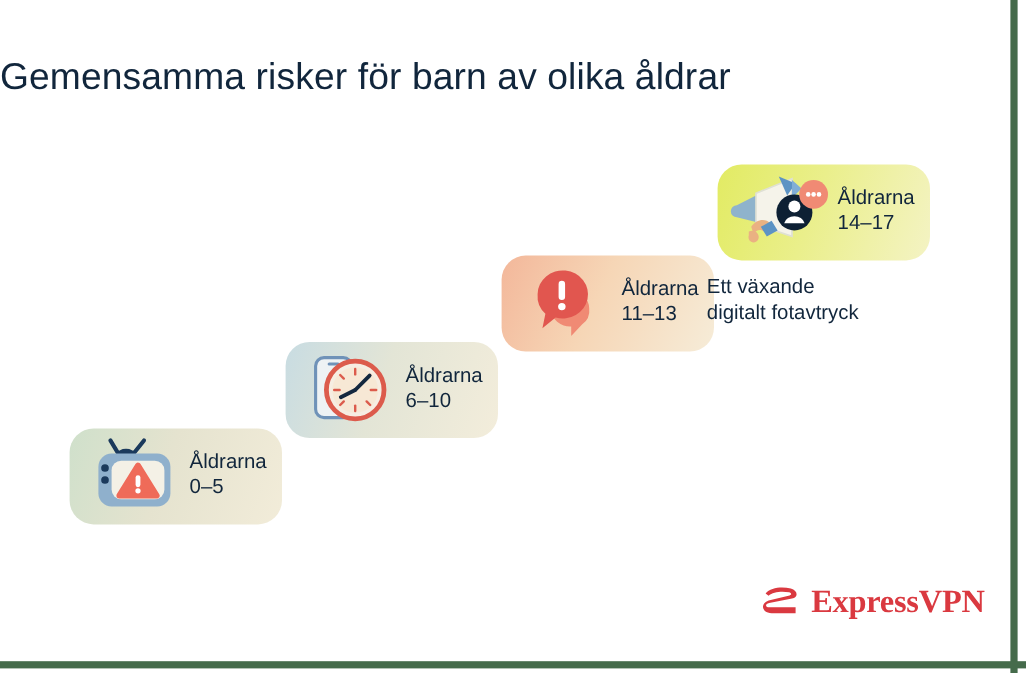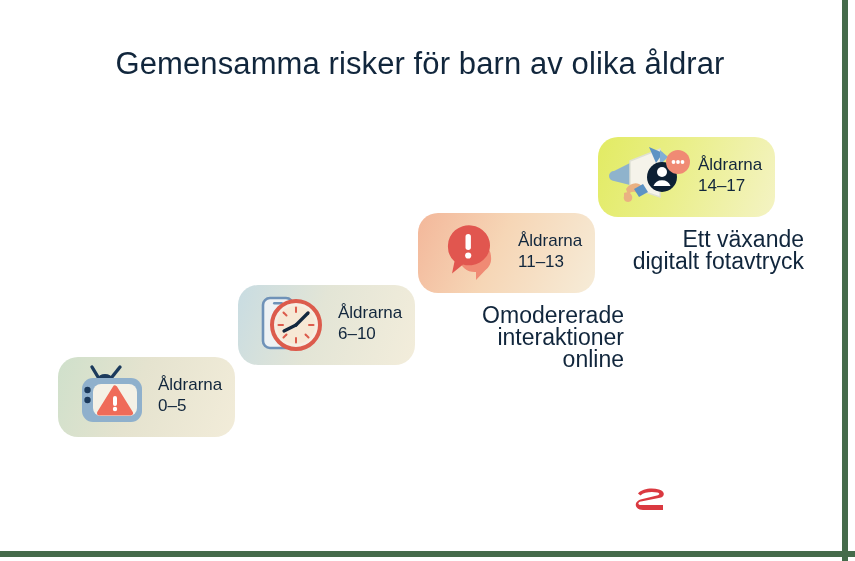--- a/index.html
+++ b/index.html
@@ -32,21 +32,21 @@
     height: 6px;
     background: #456B4B;
   }
 
   
   #page-title {
     position: absolute;
     left: 0;
     top: 46px;
     width: 840px;
-    text-align: center;
+    text-align: left;
     font-size: 31px;
     font-weight: 400;
     color: #11263C;
     letter-spacing: .1px;
     white-space: nowrap;
   }
 
   
   .step {
     position: absolute;
@@ -67,22 +67,22 @@
   }
   .card-label {
     font-size: 17px;
     line-height: 21px;
     color: #11263C;
     white-space: pre-line;
     margin-left: 4px;
   }
   .caption {
     margin-top: 11px;
-    text-align: right;
-    font-size: 23px;
+    text-align: left;
+    font-size: 17px;
     line-height: 22px;
     color: #11263C;
     white-space: pre-line;
   }
 
   
   #step-0 { left: 58px;  top: 357px; }
   #step-1 { left: 238px; top: 285px; }
   #step-2 { left: 418px; top: 213px; }
   #step-3 { left: 598px; top: 137px; }
@@ -184,25 +184,20 @@
       <svg viewBox="0 0 86 68" width="86" height="68">
         <path d="M63 40 a16 15 0 1 0 -15 15 l0 8 l9 -9.5 a16 15 0 0 0 6 -13.5 z" fill="#f08a74"></path>
         <path d="M20 28 a21 20 0 1 1 15 19.5 l-11 9 l2.5 -12 a20 20 0 0 1 -6.5 -16.5 z" fill="#e1564f"></path>
         <rect x="37.5" y="17" width="5.4" height="16" rx="2.7" fill="#ffffff"></rect>
         <circle cx="40.2" cy="38.5" r="3.1" fill="#ffffff"></circle>
       </svg>
     </div>
     <div class="card-label">Åldrarna
 11–13</div>
   </div>
-  <div class="caption-wrap">
-    <div class="caption">Omodererade
-interaktioner
-online</div>
-  </div>
 </div>
 
 <div class="step" id="step-3">
   <div class="card">
     <div class="card-icon">
       <svg viewBox="0 0 86 68" width="86" height="68">
         <path d="M6 30 L22 22 L22 44 L6 40 a5 5 0 0 1 0 -10 z" fill="#8fb3cc"></path>
         <path d="M22 20 L52 8 L52 56 L22 46 z" fill="#f5f3ea" stroke="#dfe0d4" stroke-width="1.4"></path>
         <path d="M41 6 L55 12 L48 22 z" fill="#5d93c4"></path>
         <path d="M52 9 L60 16 L52 24 z" fill="#81aed6"></path>
@@ -230,13 +225,14 @@
 </div>
 
 <div id="logo">
   <div id="logo-mark">
     <svg viewBox="0 0 36 30" width="36" height="30">
       <path d="M6 7.5 C10 2.5 20 1.5 27 3.5 C33 5.2 33.5 10.5 28 11.8 L9 15.5
                C5.5 16.2 5.5 19 9 19 L31 19 L31 24 L11 24 C3 24 1 16 8.5 13.5
                L26 9.2 C28 8.7 27.5 7 25.5 6.6 C20 5.5 12 6 8.5 9.5 Z" fill="#DA3940"></path>
     </svg>
   </div>
+  <div id="logo-word">ExpressVPN</div>
 </div>
 
 </body></html>

